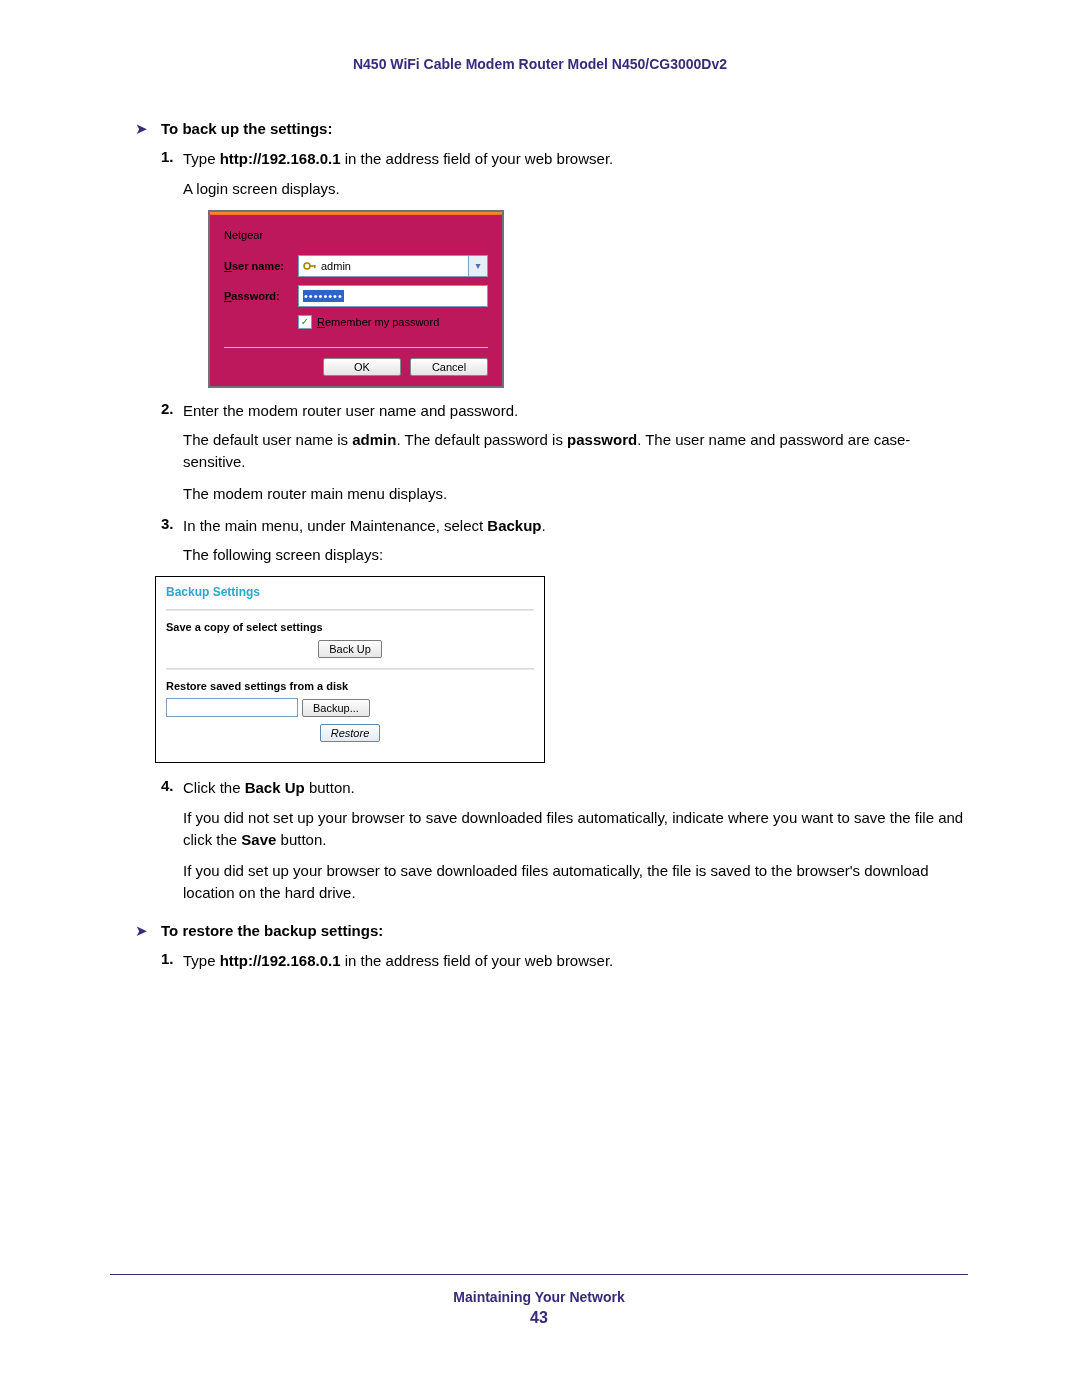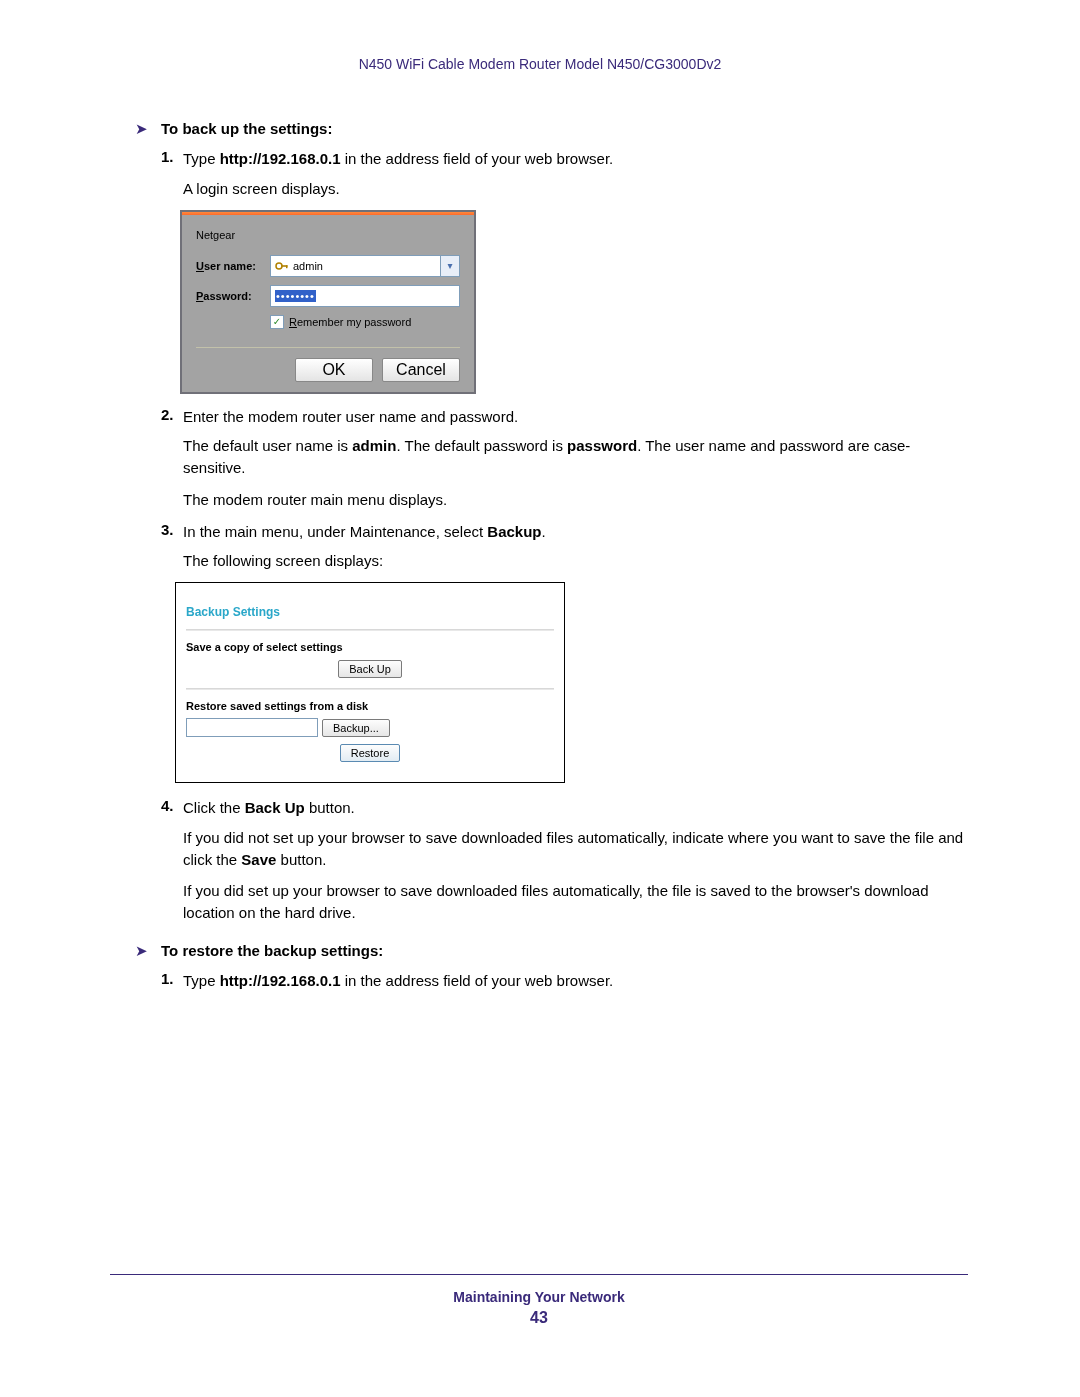--- a/index.html
+++ b/index.html
@@ -12,21 +12,21 @@
   }
   .page {
     width: 1080px;
     height: 1397px;
     position: relative;
     box-sizing: border-box;
     padding: 56px 110px 0 110px;
   }
   .header-title {
     text-align: center;
-    font-weight: normal;
+    font-weight: bold;
     font-size: 14px;
     color: #3a2a7a;
     margin-bottom: 48px;
   }
   .content {
     padding-left: 25px;
   }
   .bullet-row {
     display: flex;
     margin-bottom: 10px;
@@ -56,24 +56,24 @@
   }
   .indent-body {
     margin-left: 48px;
     margin-bottom: 10px;
     line-height: 1.45;
   }
   .bold { font-weight: bold; }
 
   
   .login-shot {
-    margin: 6px 0 12px 45px;
+    margin: 6px 0 12px 73px;
     width: 296px;
     border: 2px solid #707078;
-    background: #a3a3a3;
+    background: #be185d;
     box-sizing: border-box;
   }
   .login-strip {
     height: 3px;
     background: linear-gradient(#ff8a3c, #ff6a2a);
   }
   .login-inner {
     padding: 14px 14px 10px 14px;
     font-size: 11px;
     color: #000;
@@ -142,33 +142,33 @@
     text-align: right;
     border-top: 1px solid #c2c1aa;
     padding-top: 10px;
   }
   .login-btn {
     display:inline-block;
     min-width:60px;
     text-align:center;
     border:1px solid #888;
     background:linear-gradient(#fff,#e4e4e4);
-    font-size:16px;
+    font-size:11px;
     padding:2px 8px;
     margin-left:6px;
     border-radius:2px;
   }
 
   
   .backup-shot {
-    margin: 6px 0 14px 40px;
+    margin: 6px 0 14px 20px;
     width: 390px;
     border: 1px solid #000;
     background:#fff;
-    padding: 22px 10px 10px 10px;
+    padding: 8px 10px 10px 10px;
     box-sizing:border-box;
   }
   .backup-title {
     color:#2aa7c9;
     font-weight:bold;
     font-size:12px;
     margin-bottom:10px;
   }
   .backup-hr {
     height:2px;
@@ -188,20 +188,21 @@
     display:inline-block;
     border:1px solid #7a7a7a;
     background:linear-gradient(#fdfdfd,#e6e6e6);
     font-size:11px;
     padding:2px 10px;
     border-radius:2px;
   }
   .wbtn.blueish {
     border-color:#5a8ab2;
     background:linear-gradient(#fdfdfd,#e2ecf3);
+    font-style:italic;
   }
   .browse-row {
     display:flex;align-items:center;margin-bottom:6px;
   }
   .browse-field {
     flex:0 0 130px;height:17px;border:1px solid #7f9db9;background:#fff;margin-right:4px;
   }
 
   .footer {
     position:absolute;

